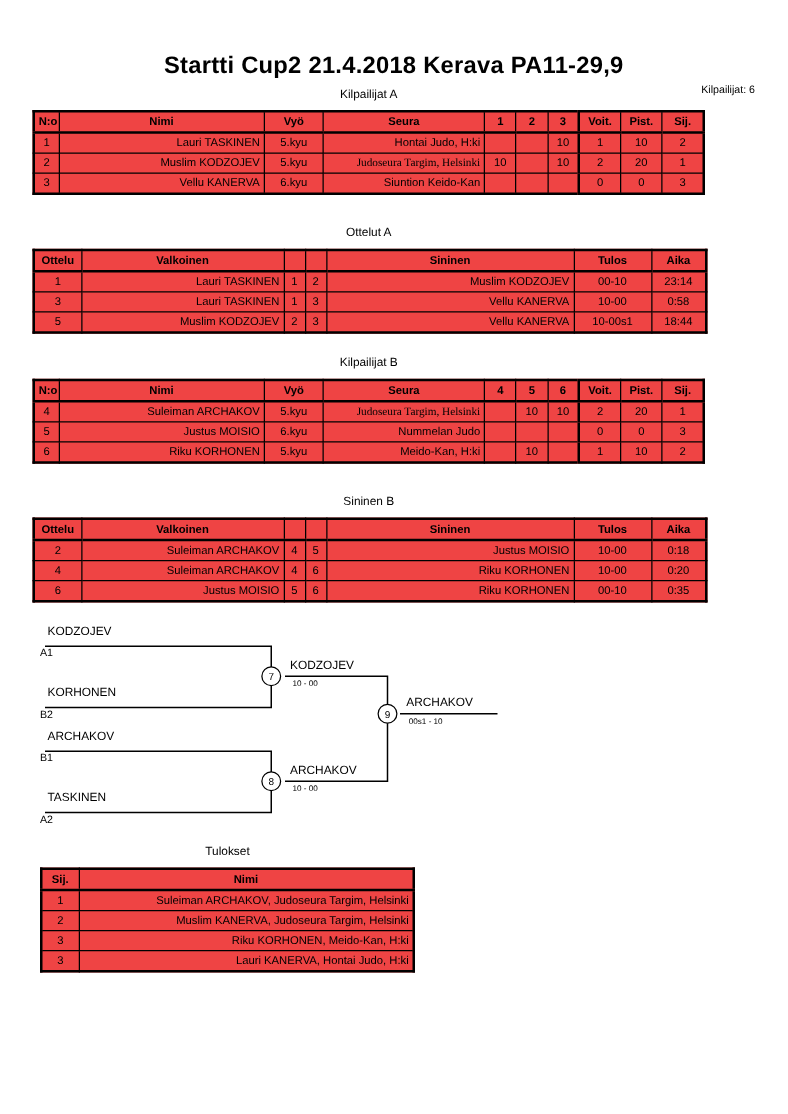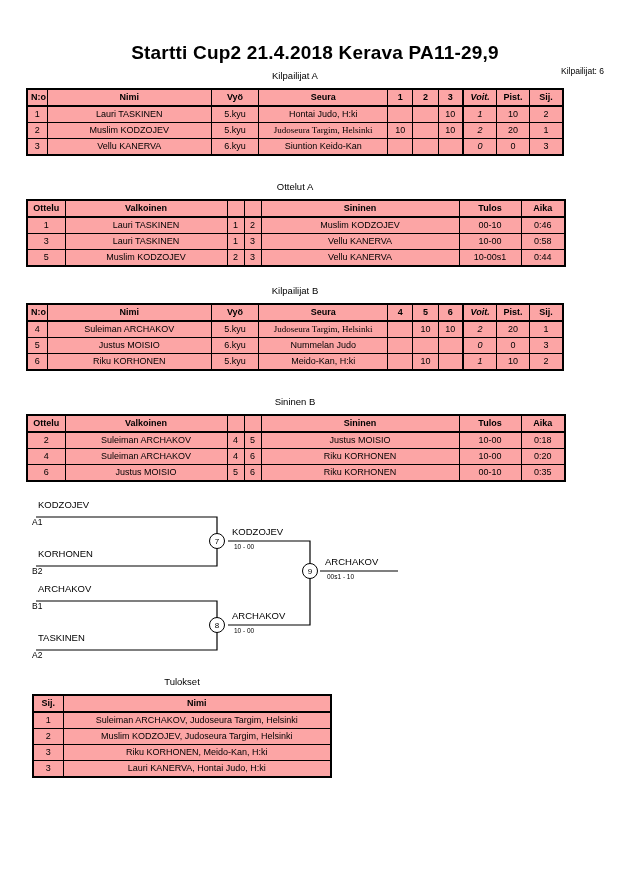--- a/index.html
+++ b/index.html
@@ -48,43 +48,43 @@
     width: 300px;
     left: 32px;
   }
 
   
   .tbl {
     position: absolute;
     border-collapse: collapse;
     border: 2px solid #000;
     font-size: 9px;
-    background: #fca5a5;
+    background: #ef4444;
     table-layout: fixed;
   }
   .tbl th, .tbl td {
     border: 1px solid #000;
     padding: 0 3px;
     height: 15px;
     line-height: 15px;
     overflow: hidden;
     white-space: nowrap;
     font-weight: normal;
     vertical-align: middle;
   }
   .tbl thead th {
     font-weight: bold;
     text-align: center;
     border-bottom: 2px solid #000;
   }
   .c  { text-align: center; }
-  .l  { text-align: center; }
-
-  
-  .sep-left { border-left: 2px solid #000 !important; font-style: italic; }
+  .l  { text-align: right; }
+
+  
+  .sep-left { border-left: 2px solid #000 !important; }
 
   
   .overflow-cell {
     position: relative;
     overflow: visible !important;
   }
   .overflow-cell > span {
     position: relative;
     z-index: 2;
     background: transparent;
@@ -231,39 +231,39 @@
     </tr>
   </thead>
   <tbody>
     <tr>
       <td class="c">1</td>
       <td class="l">Lauri TASKINEN</td>
       <td class="c">1</td>
       <td class="c">2</td>
       <td class="l">Muslim KODZOJEV</td>
       <td class="c">00-10</td>
-      <td class="c">0:46</td>
+      <td class="c">23:14</td>
     </tr>
     <tr>
       <td class="c">3</td>
       <td class="l">Lauri TASKINEN</td>
       <td class="c">1</td>
       <td class="c">3</td>
       <td class="l">Vellu KANERVA</td>
       <td class="c">10-00</td>
       <td class="c">0:58</td>
     </tr>
     <tr>
       <td class="c">5</td>
       <td class="l">Muslim KODZOJEV</td>
       <td class="c">2</td>
       <td class="c">3</td>
       <td class="l">Vellu KANERVA</td>
       <td class="c">10-00s1</td>
-      <td class="c">0:44</td>
+      <td class="c">18:44</td>
     </tr>
   </tbody>
 </table>
 
 <div class="section-caption" style="top:285px;">Kilpailijat B</div>
 
 <table class="tbl" id="tbl-pool-b" style="left:26px; top:303px; width:538px;">
   <colgroup>
     <col style="width:20px">
       <col style="width:163px">
@@ -440,21 +440,21 @@
       <th class="c">Nimi</th>
     </tr>
   </thead>
   <tbody>
     <tr>
       <td class="c">1</td>
       <td class="l">Suleiman ARCHAKOV, Judoseura Targim, Helsinki</td>
     </tr>
     <tr>
       <td class="c">2</td>
-      <td class="l">Muslim KODZOJEV, Judoseura Targim, Helsinki</td>
+      <td class="l">Muslim KANERVA, Judoseura Targim, Helsinki</td>
     </tr>
     <tr>
       <td class="c">3</td>
       <td class="l">Riku KORHONEN, Meido-Kan, H:ki</td>
     </tr>
     <tr>
       <td class="c">3</td>
       <td class="l">Lauri KANERVA, Hontai Judo, H:ki</td>
     </tr>
   </tbody>

